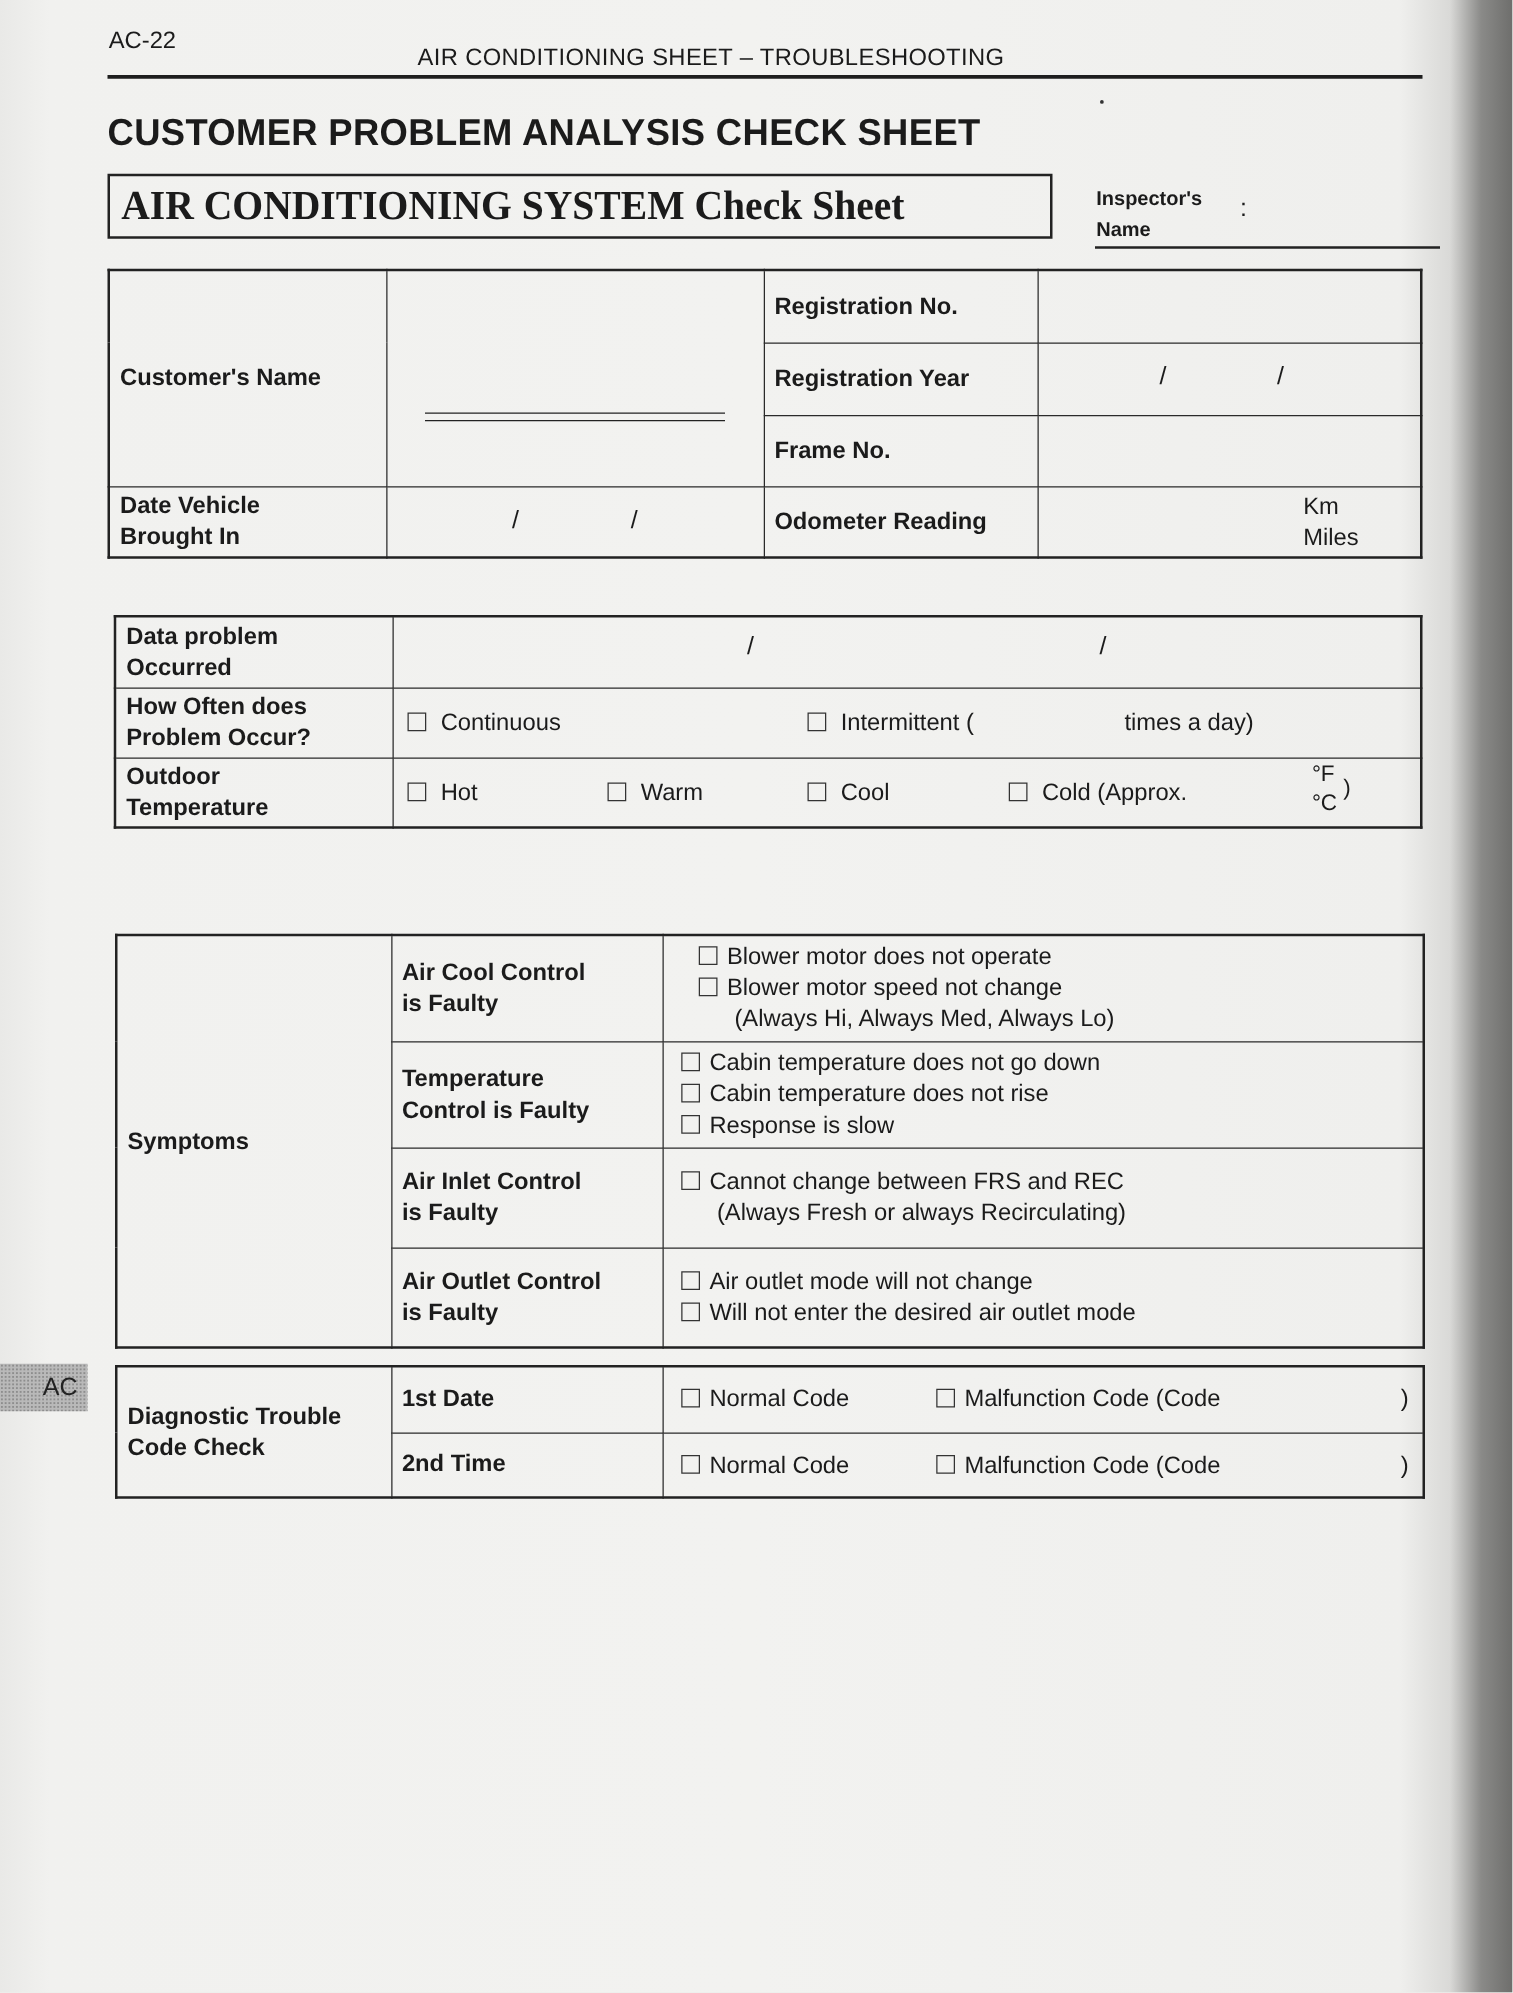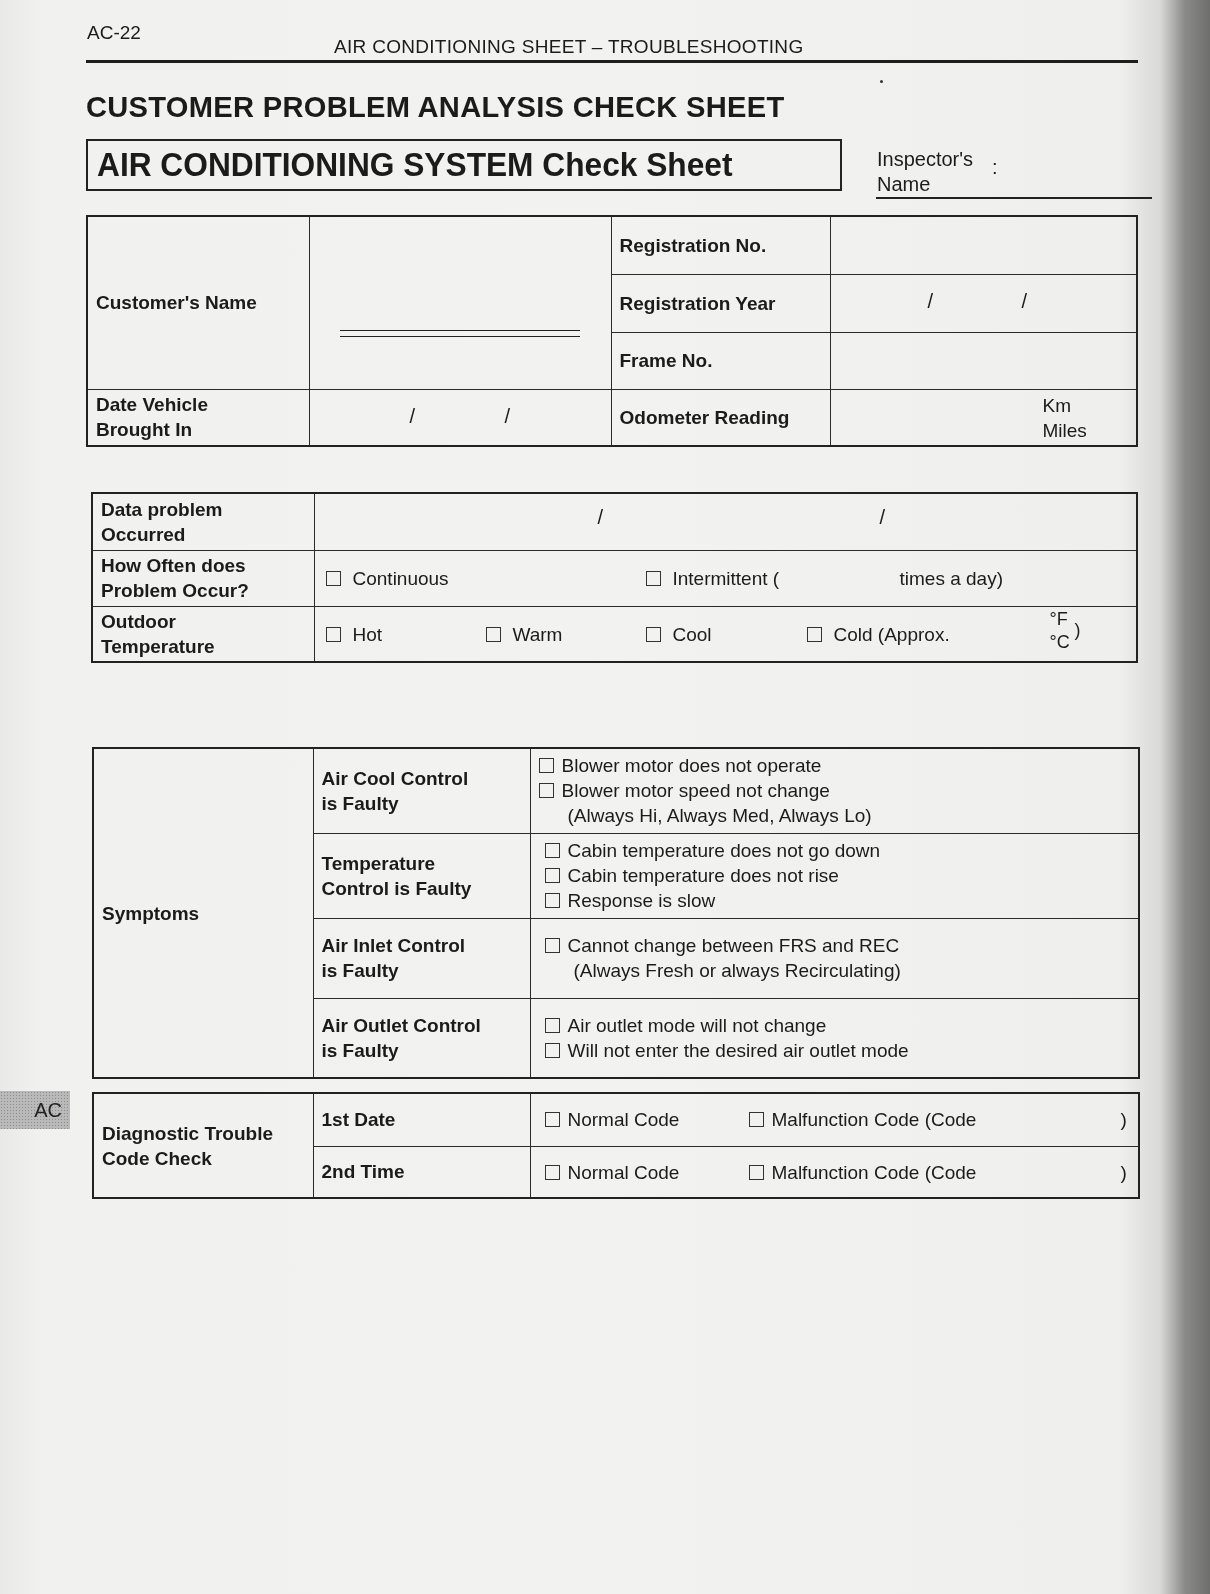--- a/index.html
+++ b/index.html
@@ -13,24 +13,24 @@
     background: linear-gradient(90deg, #e9e9e7 0px, #f1f1ef 40px, #f2f2f0 600px, #efefed 1120px, #d9d9d7 1160px, #8a8a88 1185px, #6e6e6c 1210px);
   }
   .abs { position: absolute; }
   .page-no { left: 87px; top: 22px; font-size: 19px; }
   .running-head { left: 334px; top: 36px; font-size: 19px; letter-spacing: 0.3px; }
   .head-rule { left: 86px; top: 60px; width: 1052px; height: 3px; background: #1e1e1e; }
   .dot { left: 880px; top: 80px; width: 3px; height: 3px; background:#333; border-radius:50%; }
   .main-title { left: 86px; top: 90px; font-size: 30px; font-weight: bold; letter-spacing: 0.3px; transform: scaleX(0.97); transform-origin: left; }
   .sheet-title-box {
     left: 86px; top: 139px; width: 756px; height: 52px; border: 2px solid #222;
-    box-sizing: border-box; display: flex; align-items: center; padding-left: 9px;
+    box-sizing: border-box; display: flex; align-items: center; padding-left: 9px; font-family: Liberation Serif, serif;
   }
   .sheet-title { font-size: 33px; font-weight: bold; white-space: nowrap; transform: scaleX(0.96); transform-origin: left; }
-  .inspector { left: 877px; top: 147px; font-size: 20px; line-height: 25px; }
+  .inspector { left: 877px; top: 147px; font-size: 16px; line-height: 25px; font-weight: bold; }
   .inspector-colon { left: 992px; top: 156px; font-size: 20px; }
   .inspector-line { left: 876px; top: 197px; width: 276px; height: 2px; background: #222; }
 
   table.form { position: absolute; border-collapse: collapse; table-layout: fixed; }
   table.form td { border: 1.5px solid #2a2a2a; padding: 0 8px; vertical-align: middle; }
   table.form { border: 2px solid #222; }
   .lbl { font-weight: bold; font-size: 19px; line-height: 25px; }
   .slash { position: absolute; font-size: 20px; }
   .cb { display: inline-block; width: 13px; height: 13px; border: 1.3px solid #333; vertical-align: -1px; margin-right: 12px; background: transparent; }
   .opt { white-space: nowrap; position: absolute; font-size: 19px; }
@@ -182,21 +182,21 @@
     </colgroup>
   <tbody>
       <tr style="height:85px">
     <td rowspan="4">
       <span class="lbl">Symptoms</span>
     </td>
     <td>
       <div class="lbl">Air Cool Control</div>
       <div class="lbl">is Faulty</div>
     </td>
-    <td style="padding-left:8px;">
+    <td style="padding-left:28px;">
       <div class="list-line"><span class="cb"></span><span>Blower motor does not operate</span></div>
       <div class="list-line"><span class="cb"></span><span>Blower motor speed not change</span></div>
       <div class="list-line indent">(Always Hi, Always Med, Always Lo)</div>
     </td>
   </tr>
   <tr style="height:85px">
     <td>
       <div class="lbl">Temperature</div>
       <div class="lbl">Control is Faulty</div>
     </td>

